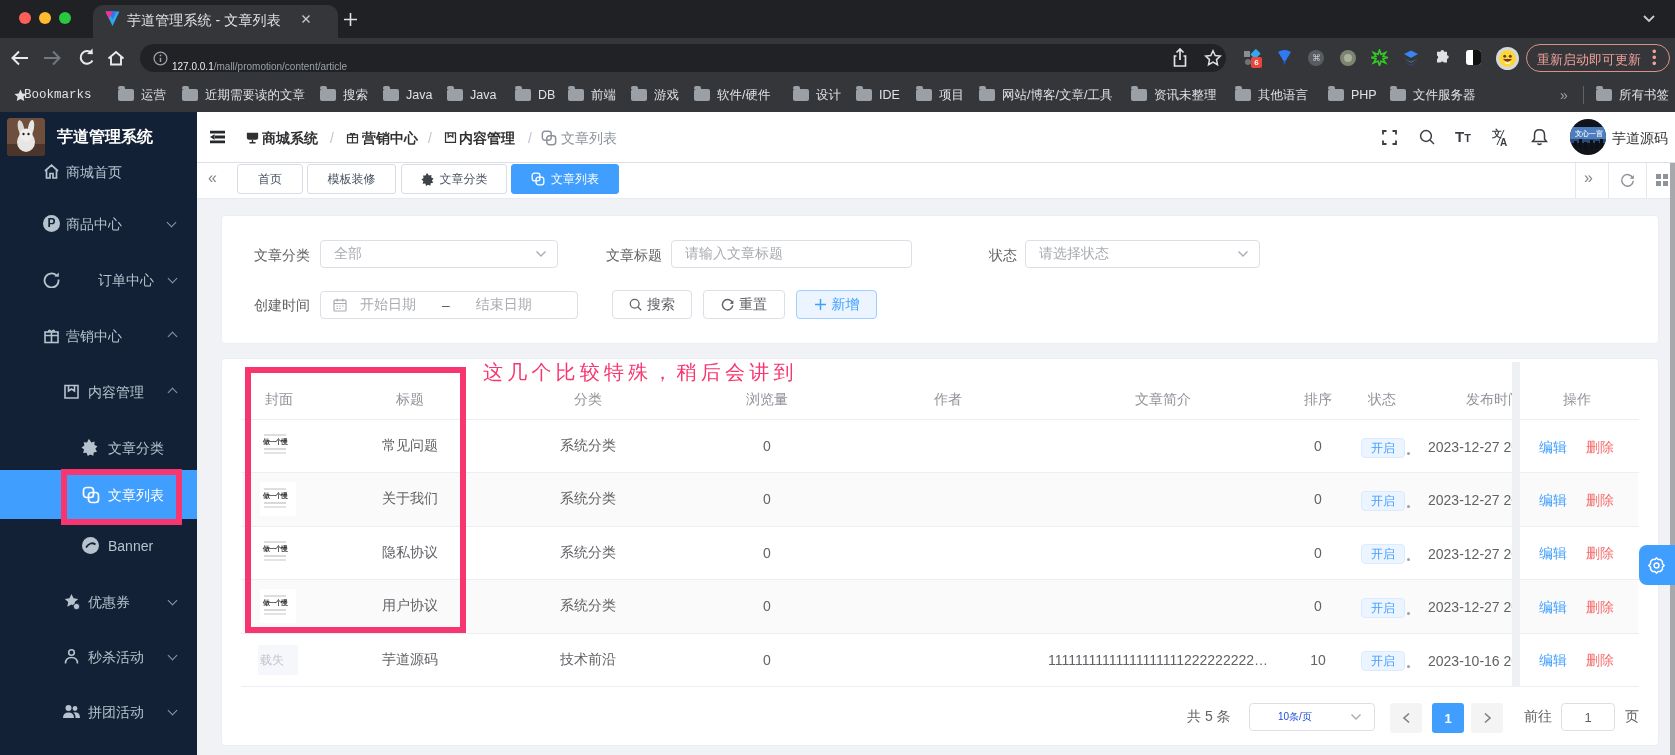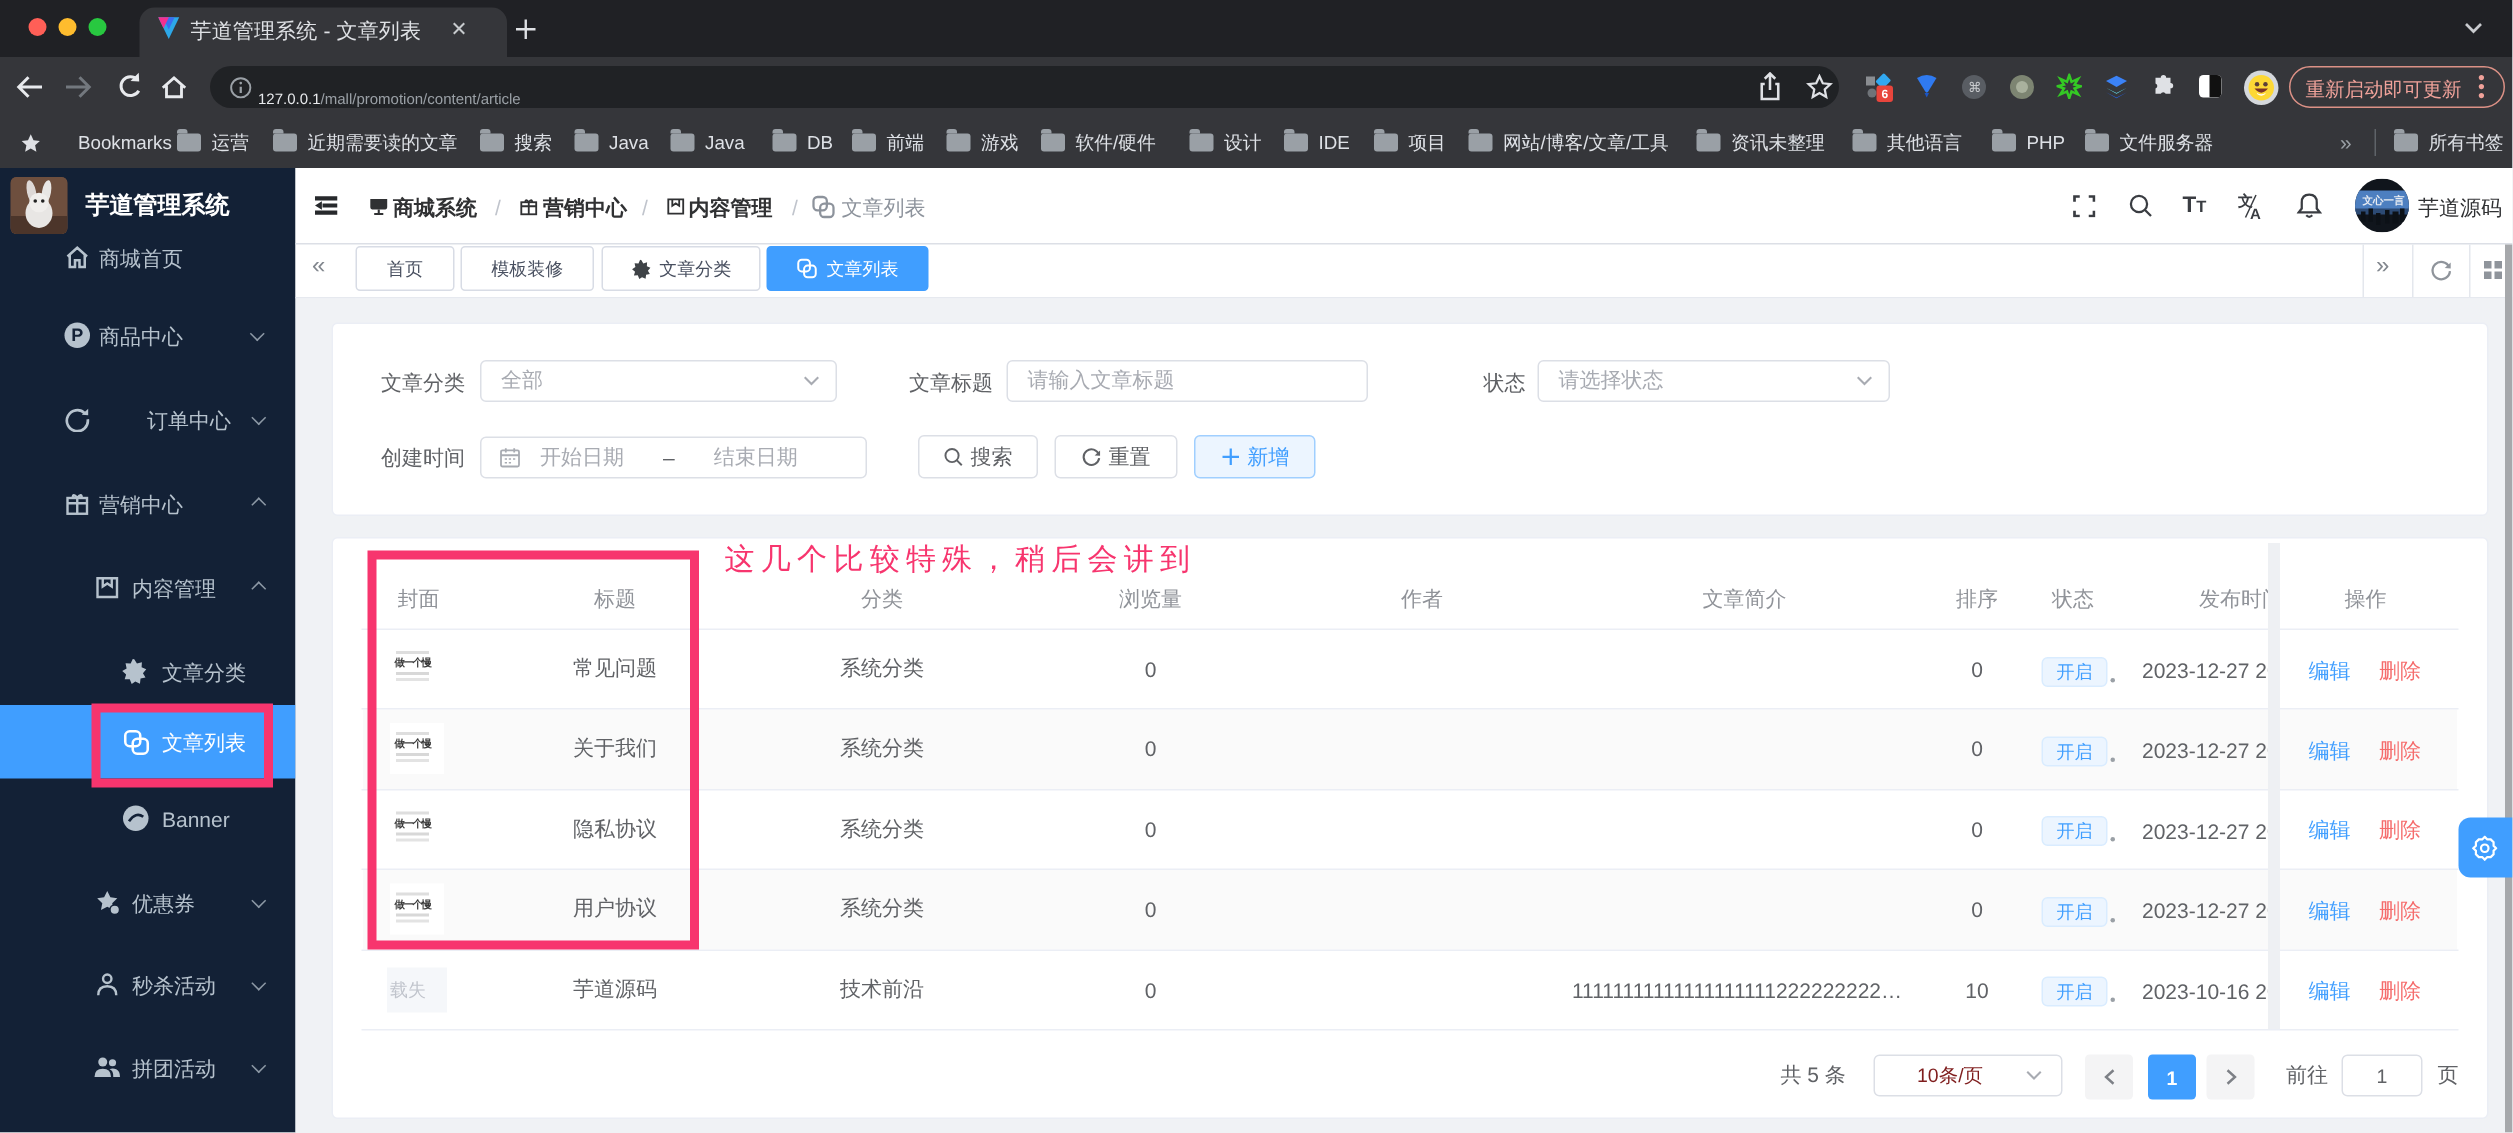--- a/index.html
+++ b/index.html
@@ -159,21 +159,21 @@
     </svg>
 
   <div class="abs" style="left:1526px;top:44px;width:144px;height:28px;border:1.5px solid #dc9186;border-radius:14px;"></div>
   <div class="abs" style="left:1537px;top:51px;color:#f0a29a;font-size:13px;">重新启动即可更新</div>
   <div class="abs" style="left:1652px;top:49px;color:#f0a29a;font-size:13px;line-height:6px;">•<br>•<br>•</div>
 </div>
 <div class="abs" id="bookmarks">
   <svg class="abs" style="left:13px;top:10px;" width="15" height="15" viewBox="0 0 18 18">
       <path d="M9 1.8 L11.2 6.5 L16.3 7.1 L12.5 10.6 L13.5 15.7 L9 13.1 L4.5 15.7 L5.5 10.6 L1.7 7.1 L6.8 6.5 Z" fill="#dfe1e5"></path>
     </svg>
-  <div class="bm" style="left:52px;">
+  <div class="bm" style="left:24px;font-family:Liberation Mono, monospace;">
       <span style="margin-left:0;">Bookmarks</span>
     </div>
   <div class="bm" style="left:118px;">
       <i class="fo"></i>
       <span>运营</span>
     </div>
   <div class="bm" style="left:182px;">
       <i class="fo"></i>
       <span>近期需要读的文章</span>
     </div>
@@ -563,21 +563,21 @@
     <div class="op" style="left:1600px;top:501px;color:#f56c6c;">删除</div>
   <div class="op" style="left:1553px;top:554px;color:#409eff;">编辑</div>
     <div class="op" style="left:1600px;top:554px;color:#f56c6c;">删除</div>
   <div class="op" style="left:1553px;top:608px;color:#409eff;">编辑</div>
     <div class="op" style="left:1600px;top:608px;color:#f56c6c;">删除</div>
   <div class="op" style="left:1553px;top:661px;color:#409eff;">编辑</div>
     <div class="op" style="left:1600px;top:661px;color:#f56c6c;">删除</div>
 </div>
 <div class="abs" id="pagination" style="left:0;top:0;width:1675px;height:0;">
   <div class="abs" style="left:1187px;top:708px;font-size:14px;color:#606266;">共 5 条</div>
-  <div class="inp" style="left:1249px;top:703px;width:126px;height:28px;color:#7f1d1d;font-size:13px;">
+  <div class="inp" style="left:1249px;top:703px;width:126px;height:28px;color:#1d4ed8;font-size:10px;">
     <span style="margin-left:28px;">10条/页</span>
     <svg style="position:absolute;right:12px;" width="12" height="8" viewBox="0 0 12 8">
         <path d="M1.5 1.5 L6 6 L10.5 1.5" stroke="#a8abb2" stroke-width="1.4" fill="none"></path>
       </svg>
   </div>
   <div class="abs pgbtn" style="left:1390px;">
       <svg width="9" height="12" viewBox="0 0 9 12">
         <path d="M7 1.5 L2 6 L7 10.5" stroke="#7d8086" stroke-width="1.6" fill="none"></path>
       </svg>
     </div>

